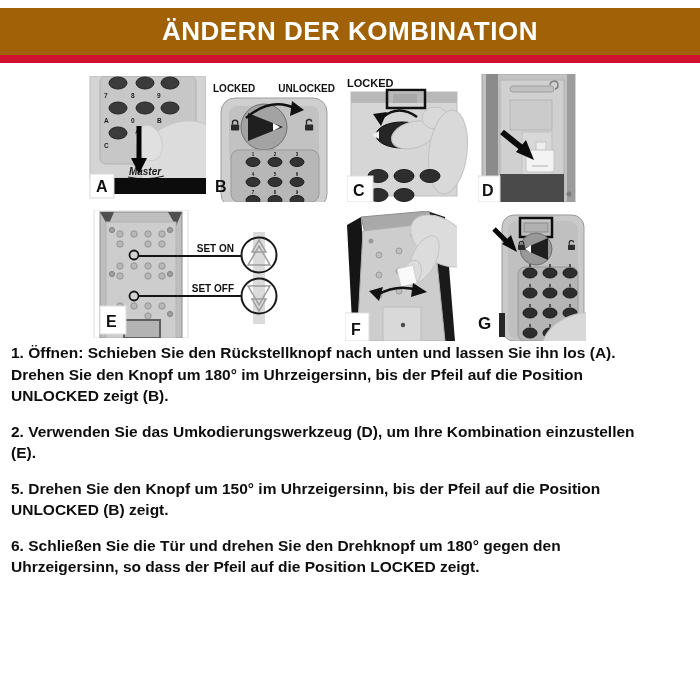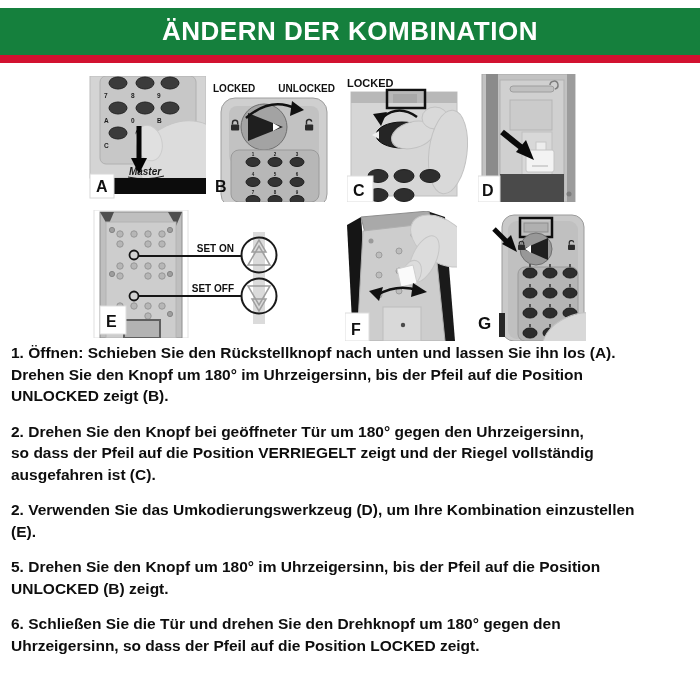--- a/index.html
+++ b/index.html
@@ -1,18 +1,18 @@
 <!DOCTYPE html>
 <html><head>
 <meta charset="utf-8">
 <style>
   html,body{margin:0;padding:0;background:#ffffff;}
   .page{position:relative;width:700px;height:700px;background:#ffffff;overflow:hidden;
         font-family:"Liberation Sans", sans-serif;}
-  .header-bar{position:absolute;left:0;top:8px;width:700px;height:47px;background:#15803d;
+  .header-bar{position:absolute;left:0;top:8px;width:700px;height:47px;background:#a16207;
               display:flex;align-items:center;justify-content:center;}
   .header-title{color:#ffffff;font-weight:bold;font-size:26px;letter-spacing:.5px;}
   .header-accent{position:absolute;left:0;top:55px;width:700px;height:8px;background:#d21130;}
   .panel{position:absolute;}
   .panel svg{display:block;width:100%;height:100%;}
   svg text{font-family:"Liberation Sans", sans-serif;}
   .lbl{font-weight:bold;fill:#101010;}
   #panel-a{left:88px;top:76px;width:118px;height:124px;}
   #panel-b{left:213px;top:80px;width:122px;height:122px;}
   #panel-c{left:347px;top:76px;width:124px;height:126px;}
@@ -332,24 +332,21 @@
       </g>
       <ellipse cx="96" cy="124" rx="33" ry="19" transform="rotate(-25 96 124)" fill="#d8d8d8" stroke="#c2c2c2"></ellipse>
       <text x="0" y="118" class="lbl" font-size="17">G</text>
     </svg>
   </div>
 
   <div class="instructions">
     <p>1. Öffnen: Schieben Sie den Rückstellknopf nach unten und lassen Sie ihn los (A).
 Drehen Sie den Knopf um 180° im Uhrzeigersinn, bis der Pfeil auf die Position
 UNLOCKED zeigt (B).</p>
-    <p>2. Drehen Sie den Knopf bei geöffneter Tür um 180° gegen den Uhrzeigersinn,
-so dass der Pfeil auf die Position VERRIEGELT zeigt und der Riegel vollständig
-ausgefahren ist (C).</p>
     <p>2. Verwenden Sie das Umkodierungswerkzeug (D), um Ihre Kombination einzustellen
 (E).</p>
-    <p>5. Drehen Sie den Knopf um 180° im Uhrzeigersinn, bis der Pfeil auf die Position
+    <p>5. Drehen Sie den Knopf um 150° im Uhrzeigersinn, bis der Pfeil auf die Position
 UNLOCKED (B) zeigt.</p>
     <p>6. Schließen Sie die Tür und drehen Sie den Drehknopf um 180° gegen den
 Uhrzeigersinn, so dass der Pfeil auf die Position LOCKED zeigt.</p>
   </div>
 
 </div>
 
 </body></html>

